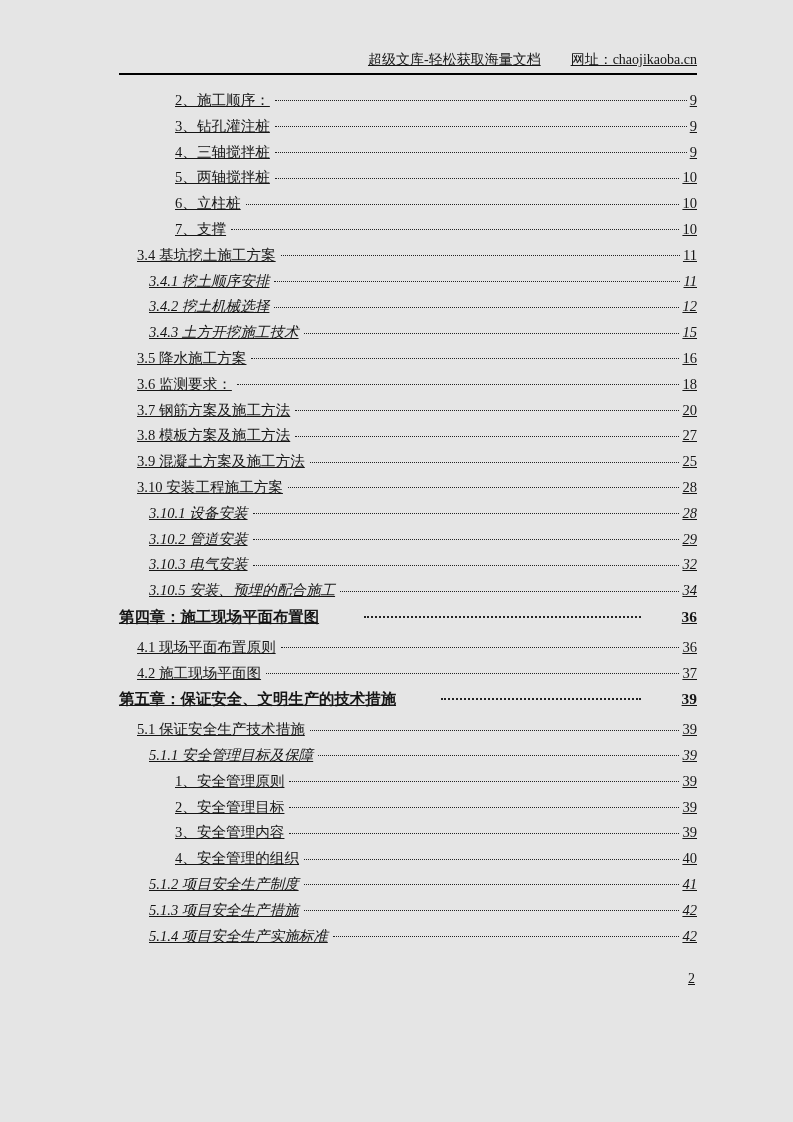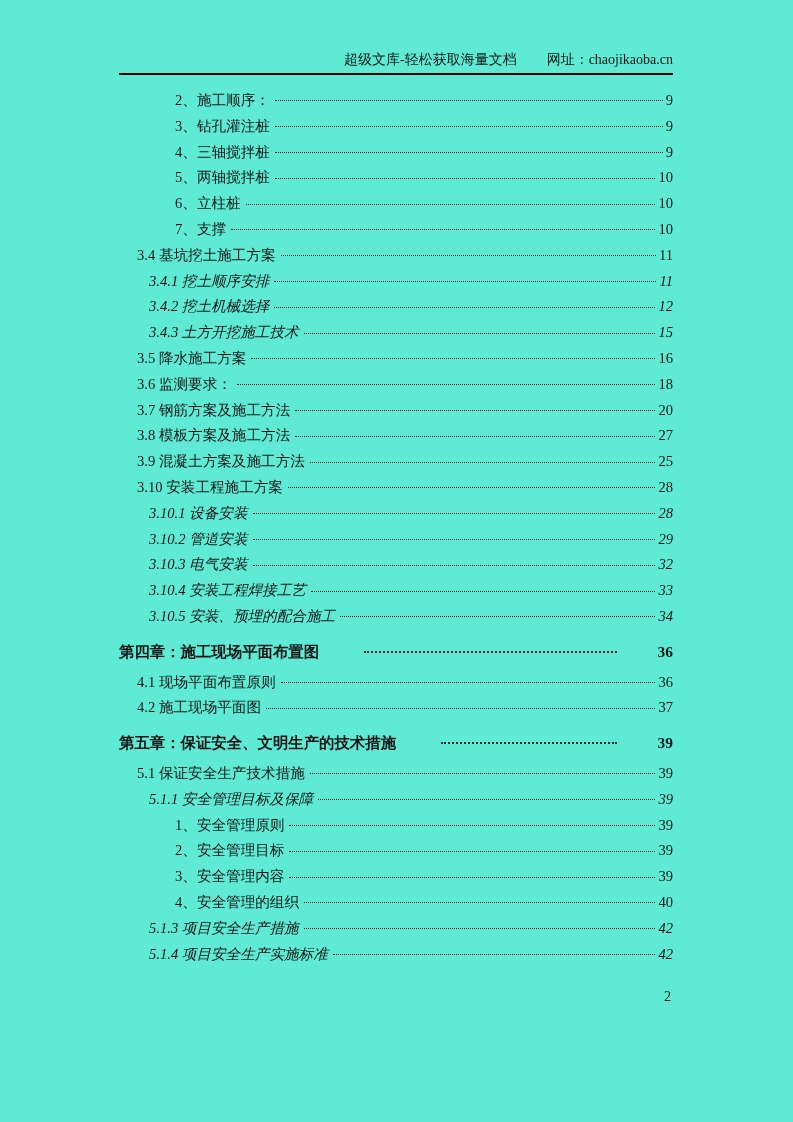--- a/index.html
+++ b/index.html
@@ -12,22 +12,23 @@
     height: 1122px;
     font-family: "Liberation Serif", "DejaVu Serif", serif;
     color: #161616;
     overflow: hidden;
   }
   .page {
     position: relative;
     width: 793px;
     height: 1122px;
     box-sizing: border-box;
-    padding: 52px 120px 0 119px;
-    background: #5eead4;
+    padding: 52px 96px 0 119px;
+    background: #e5e5e5;
+    text-decoration: underline;
   }
   
   .header {
     display: flex;
     justify-content: flex-end;
     align-items: baseline;
     gap: 30px;
     font-size: 14px;
     line-height: 16px;
     padding-bottom: 5px;
@@ -52,21 +53,21 @@
   .toc-leader {
     flex: 1;
     min-width: 12px;
     border-bottom: 1.7px dotted #222222;
     margin: 0 3px 0 5px;
   }
   .toc-page { white-space: nowrap; }
   .level-chapter {
     font-weight: bold;
     font-size: 15.4px;
-    margin-top: 9px;
+    margin-top: 0;
     margin-bottom: 5px;
     padding-left: 0;
     gap: 40px;
   }
   .level-chapter .toc-leader {
     border-bottom-width: 2.1px;
     margin-right: 1px;
   }
   .level-section    { padding-left: 18px; }
   .level-subsection { padding-left: 30px; font-style: italic; }
@@ -181,25 +182,20 @@
     <span class="toc-label">3.10.2 管道安装</span>
     <span class="toc-leader"></span>
     <span class="toc-page">29</span>
   </div>
       <div class="toc-row level-subsection">
     <span class="toc-label">3.10.3 电气安装</span>
     <span class="toc-leader"></span>
     <span class="toc-page">32</span>
   </div>
       <div class="toc-row level-subsection">
-    <span class="toc-label">3.10.4 安装工程焊接工艺</span>
-    <span class="toc-leader"></span>
-    <span class="toc-page">33</span>
-  </div>
-      <div class="toc-row level-subsection">
     <span class="toc-label">3.10.5 安装、预埋的配合施工</span>
     <span class="toc-leader"></span>
     <span class="toc-page">34</span>
   </div>
       <div class="toc-row level-chapter">
     <span class="toc-label">第四章：施工现场平面布置图</span>
     <span class="toc-leader"></span>
     <span class="toc-page">36</span>
   </div>
       <div class="toc-row level-section">
@@ -241,20 +237,25 @@
     <span class="toc-label">3、安全管理内容</span>
     <span class="toc-leader"></span>
     <span class="toc-page">39</span>
   </div>
       <div class="toc-row level-item">
     <span class="toc-label">4、安全管理的组织</span>
     <span class="toc-leader"></span>
     <span class="toc-page">40</span>
   </div>
       <div class="toc-row level-subsection">
+    <span class="toc-label">5.1.2 项目安全生产制度</span>
+    <span class="toc-leader"></span>
+    <span class="toc-page">41</span>
+  </div>
+      <div class="toc-row level-subsection">
     <span class="toc-label">5.1.3 项目安全生产措施</span>
     <span class="toc-leader"></span>
     <span class="toc-page">42</span>
   </div>
       <div class="toc-row level-subsection">
     <span class="toc-label">5.1.4 项目安全生产实施标准</span>
     <span class="toc-leader"></span>
     <span class="toc-page">42</span>
   </div>
     </div>

